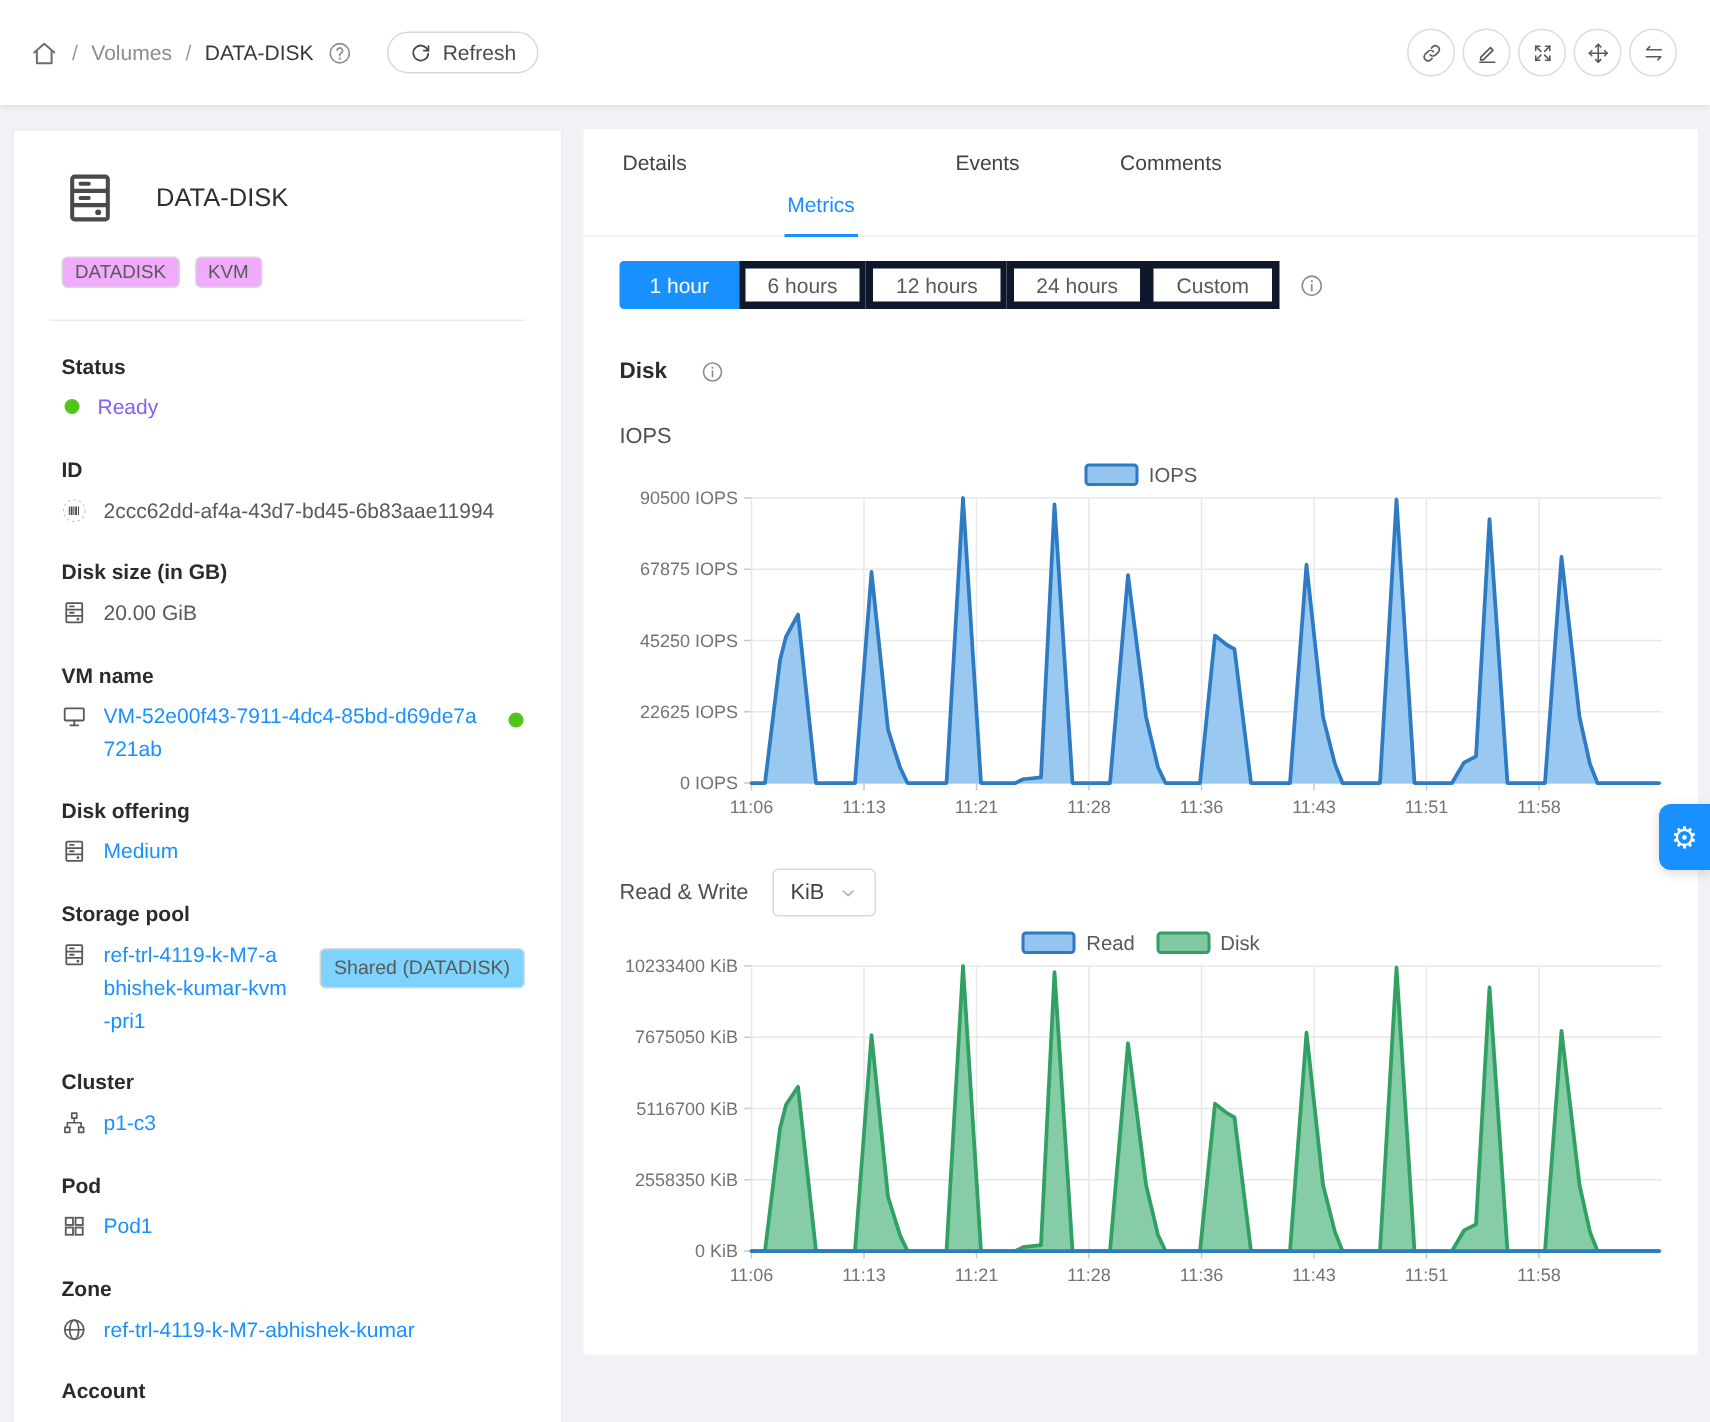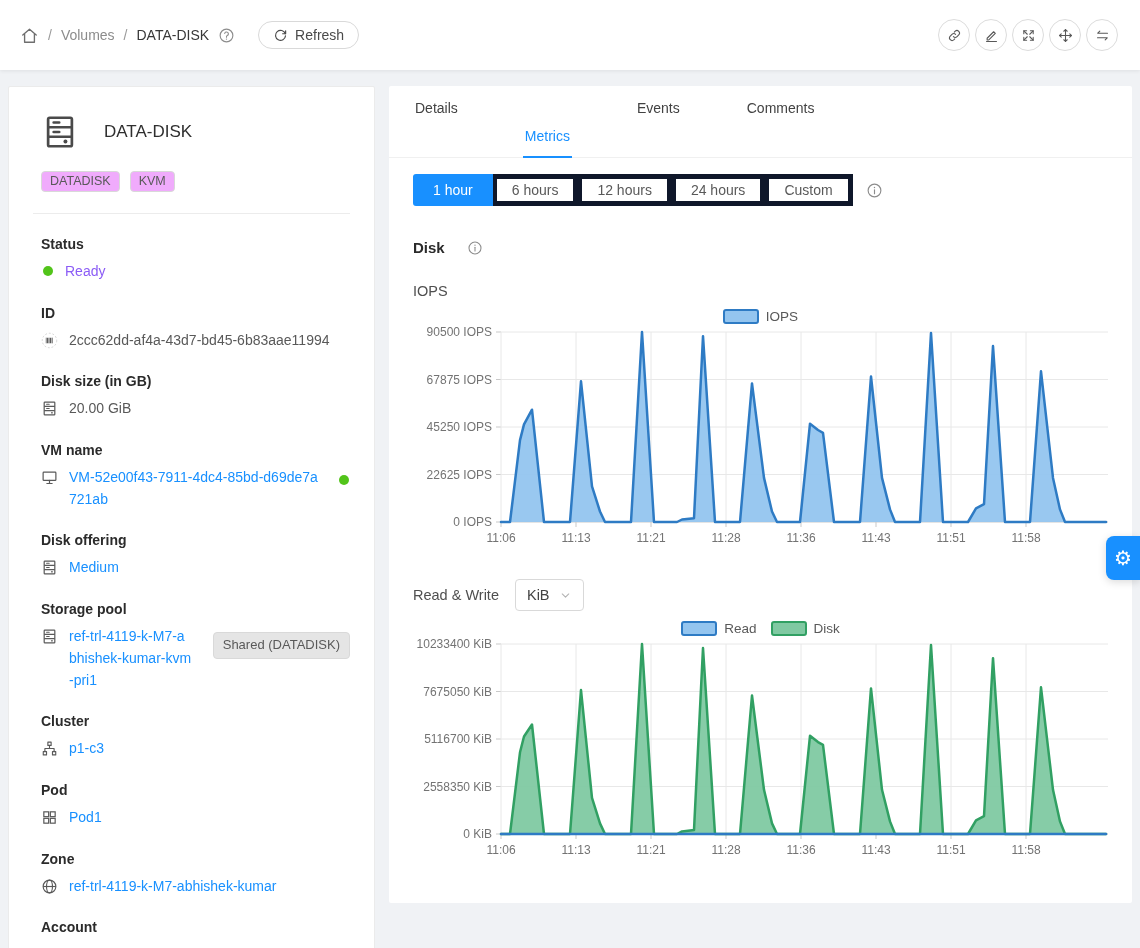--- a/index.html
+++ b/index.html
@@ -52,21 +52,21 @@
   .field { margin:22px 0 0 8px; }
   .field-label { font-weight:bold; color:#2b2b2b; }
   .field-value { margin-top:9px; display:flex; align-items:flex-start; gap:11px; color:#595959; line-height:1.55; }
   .field-value .icon { width:17px; height:17px; color:#595959; flex:0 0 17px; margin-top:2px; }
   .field-value a { color:#1890ff; text-decoration:none; cursor:pointer; }
   .status-dot { width:10px; height:10px; border-radius:50%; display:inline-block; margin:5px 1px 0 2px; flex:0 0 10px; }
   .vm-dot { margin-left:auto; margin-top:8px; }
   .wrap-link { word-break:break-all; max-width:255px; display:inline-block; }
   .pool-link { max-width:152px; }
   .value-badge {
-    border:1px solid #d9d9d9; background:#e5e5e5; border-radius:4px;
+    border:1px solid #d9d9d9; background:#7dd3fc; border-radius:4px;
     padding:2px 9px 3px; font-size:13px; color:#595959; margin-left:10px; margin-top:6px;
     white-space:nowrap; align-self:flex-start;
   }
   
   .tabs-bar { display:flex; gap:63px; padding:0 24px; border-bottom:1px solid #f0f0f0; }
   .tab { padding:14px 2px 12px; color:#424242; cursor:pointer; }
   .tab.active { color:#1890ff; border-bottom:2px solid #1890ff; margin-bottom:-1px;margin-top:28px; }
   .time-row { margin:16px 24px 0; display:flex; align-items:center; }
   .seg-btn {
     height:32px; padding:0 15px; border:5px solid #0f172a; background:#fff;

